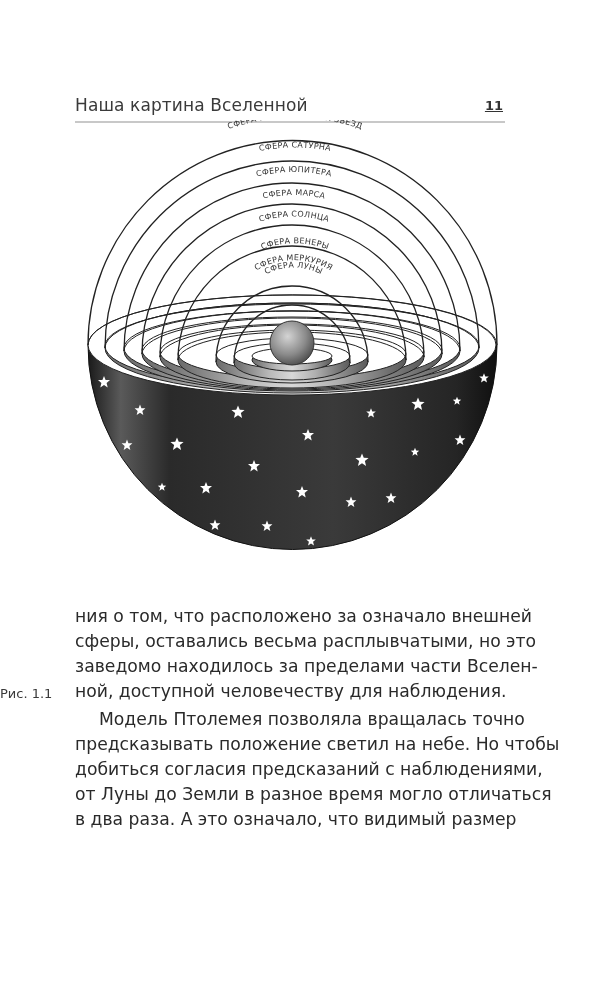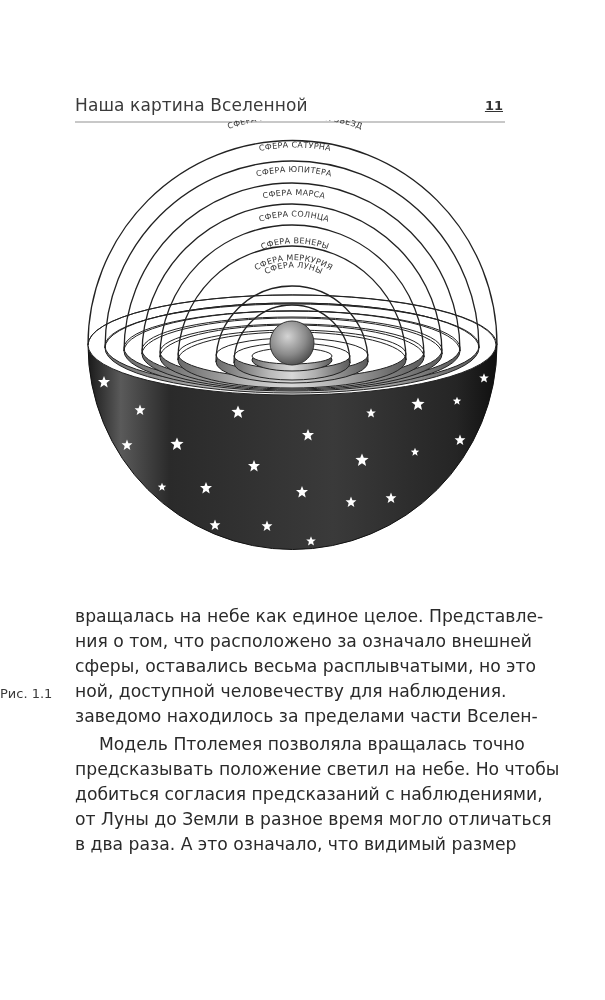--- a/index.html
+++ b/index.html
@@ -215,25 +215,24 @@
       <text><textPath href="#arc7" startOffset="50%" text-anchor="middle">СФЕРА ЛУНЫ</textPath></text>
     </g>
 
     <circle cx="292" cy="343" r="22" fill="url(#earthGrad)" stroke="#333" stroke-width="1"></circle>
   </svg>
   <div class="caption">Рис. 1.1</div>
 </div>
 
 <div class="body-text">
   <div>
-    <span class="line">вращалась на небе как единое целое. Представле-</span>
     <span class="line">ния о том, что расположено за означало внешней</span>
     <span class="line">сферы, оставались весьма расплывчатыми, но это</span>
+    <span class="line">заведомо находилось за пределами части Вселен-</span>
     <span class="line last">ной, доступной человечеству для наблюдения.</span>
-    <span class="line">заведомо находилось за пределами части Вселен-</span>
   </div>
   <div class="para-gap"></div>
   <div>
     <span class="line indent">Модель Птолемея позволяла вращалась точно</span>
     <span class="line">предсказывать положение светил на небе. Но чтобы</span>
     <span class="line">добиться согласия предсказаний с наблюдениями,</span>
     <span class="line">от Луны до Земли в разное время могло отличаться</span>
     <span class="line">в два раза. А это означало, что видимый размер</span>
   </div>
 </div>

